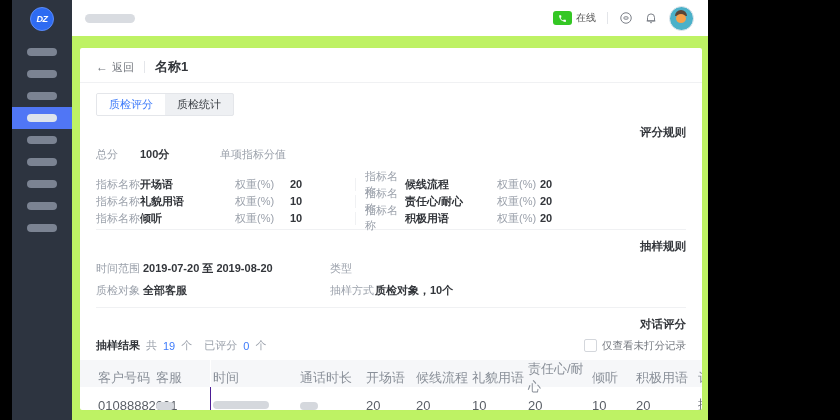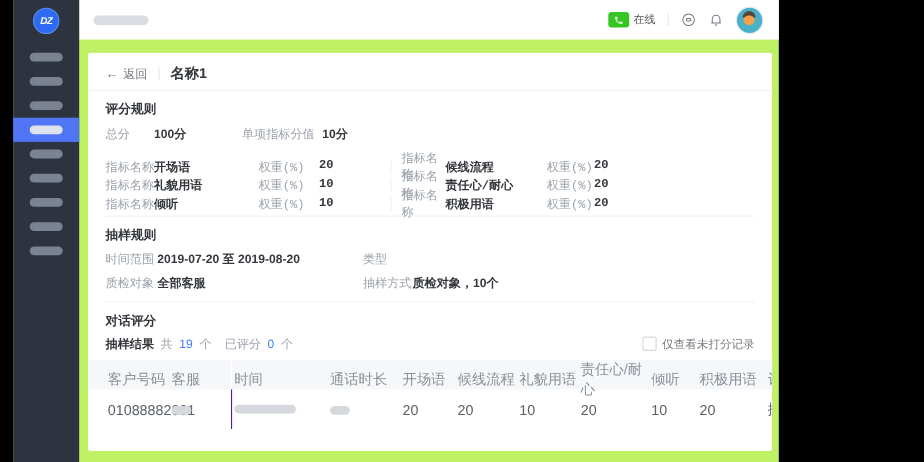--- a/index.html
+++ b/index.html
@@ -43,27 +43,27 @@
   .card-head{display:flex;align-items:center;height:30px;padding:4px 16px 0 16px;border-bottom:1px solid #f0f1f3;}
   .back{display:flex;align-items:center;gap:4px;color:#74787f;font-size:11px;cursor:pointer;}
   .back .arrow{font-size:12px;line-height:1;}
   .head-div{width:1px;height:12px;background:#e4e6ea;margin:0 10px;}
   .page-title{font-size:13px;color:#33363b;font-weight:600;}
 
   .tabs{display:inline-flex;margin:10px 0 0 16px;background:#eef0f3;border:1px solid #e4e6ea;border-radius:2px;overflow:hidden;}
   .tab{font-size:11px;padding:3px 12px;color:#3c4046;cursor:pointer;}
   .tab.active{background:#fff;color:#3e7bfa;}
 
-  .sec-title{font-size:11.5px;font-weight:700;color:#33363b;margin:9px 16px 0;}
+  .sec-title{font-size:11.5px;font-weight:700;color:#33363b;margin:9px 16px 0;text-align:right;}
   .lbl{color:#9ba1ab;font-size:11px;}
   .val{color:#33363b;font-size:11px;}
   .val.b{font-weight:600;}
 
   .summary-row{display:grid;grid-template-columns:44px 80px 73px auto;margin:7px 16px 0;align-items:center;}
-  .ind-wrap{margin:7px 16px 0;font-family:Liberation Mono, monospace;}
+  .ind-wrap{margin:7px 16px 0;}
   .ind-row{display:grid;grid-template-columns:44px 95px 55px 65px 10px 40px 92px 43px auto;align-items:center;height:17px;}
   .ind-row .vdiv{width:1px;height:13px;background:#f0f1f3;justify-self:start;}
   .hr{height:1px;background:#f0f1f3;margin:9px 16px 0;}
 
   .samp-row{display:grid;grid-template-columns:47px 187px 45px auto;margin:6px 16px 0;align-items:center;height:16px;}
 
   .result-line{display:flex;align-items:center;margin:6px 16px 0;font-size:11px;}
   .result-line .seg{margin-right:6px;}
   .blue{color:#3e7bfa;}
   .filter{margin-left:auto;display:flex;align-items:center;gap:5px;cursor:pointer;}
@@ -160,28 +160,31 @@
 
         <div class="card-head">
           <div class="back">
             <span class="arrow">←</span>
             <span>返回</span>
           </div>
           <div class="head-div"></div>
           <div class="page-title">名称1</div>
         </div>
 
+        <div class="tabs">
+          <div class="tab active">质检评分</div>
+          <div class="tab">质检统计</div>
+        </div>
 
         
         <div class="sec-title">评分规则</div>
         <div class="summary-row">
           <span class="lbl">总分</span>
           <span class="val b">100分</span>
           <span class="lbl">单项指标分值</span>
-          <span class="val b">10分</span>
         </div>
         <div class="ind-wrap" id="indicator-rows">
             <div class="ind-row">
               <span class="lbl">指标名称</span>
               <span class="val b">开场语</span>
               <span class="lbl">权重(%)</span>
               <span class="val b">20</span>
               <span class="vdiv"></span>
               <span class="lbl">指标名称</span>
               <span class="val b">候线流程</span>

